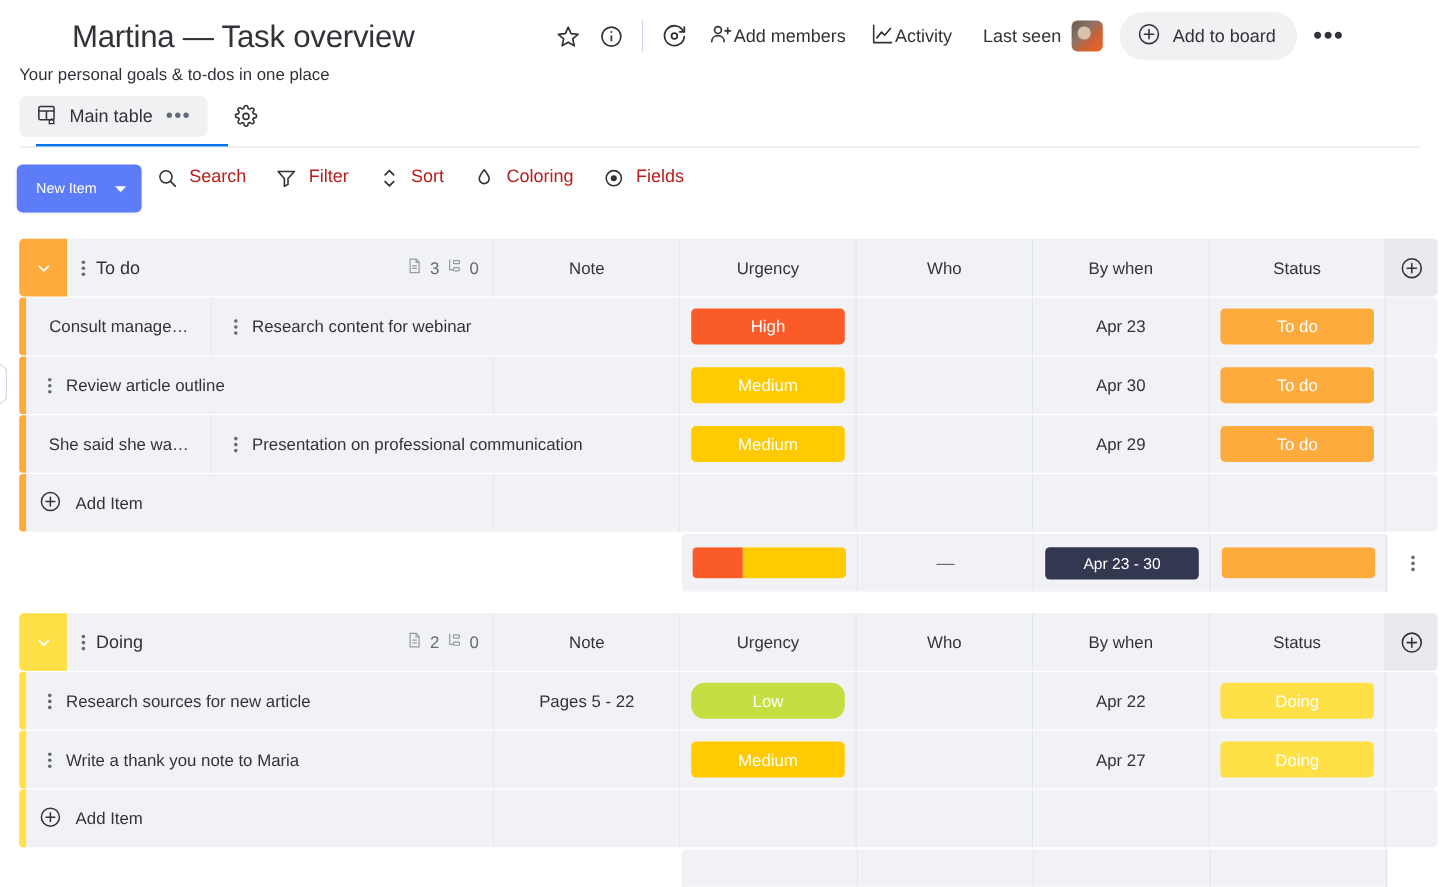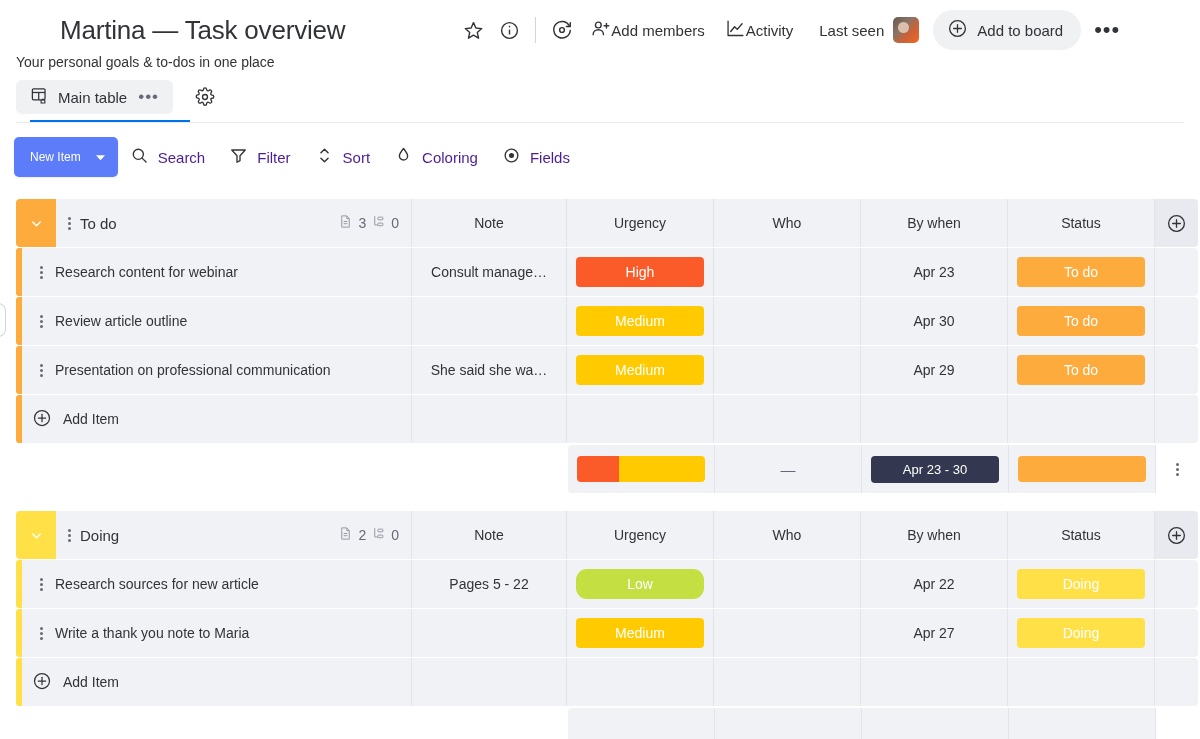--- a/index.html
+++ b/index.html
@@ -68,22 +68,22 @@
   
   .toolbar { display: flex; align-items: center; padding: 14px 14px 0 14px; gap: 0; }
   .new-item {
     display: flex; align-items: stretch; height: 40px; border-radius: 5px;
     background: #5c7cfa; color: #fff; overflow: hidden; cursor: pointer;
     box-shadow: 0 1px 2px rgba(0,0,0,.08);
   }
   .new-item-main { display:flex; align-items:center; padding: 0 14px 0 16px; font-size: 12px; }
   .new-item-caret { display:flex; align-items:center; padding-right: 12px; }
   .tool-btn {
-    display: flex; align-items: center; gap: 9px; height: 36px;
-    padding: 0 12px; border-radius: 6px; font-size: 15px; color: #4c1d95;
+    display: flex; align-items: flex-start; gap: 9px; height: 36px;
+    padding: 0 12px; border-radius: 6px; font-size: 15px; color: #b91c1c;
     cursor: pointer; white-space: nowrap;
   }
   .tool-btn:first-of-type { margin-left: 28px; }
 
   
   .table-area { padding: 22px 16px 0 16px; position: relative; }
   .grp { margin-bottom: 0; }
   .row {
     display: flex; align-items: stretch; height: 48px; position: relative;
     margin-bottom: 1px;
@@ -348,29 +348,29 @@
           <div class="cell c-plus">
             <svg width="21" height="21" viewBox="0 0 24 24" fill="none" stroke="#323338" stroke-width="1.5" stroke-linecap="round">
               <circle cx="12" cy="12" r="9"></circle>
               <line x1="12" y1="7.6" x2="12" y2="16.4"></line>
               <line x1="7.6" y1="12" x2="16.4" y2="12"></line>
             </svg>
           </div>
         </div>
         <div class="row">
           <div class="colorbar" style="background: rgb(253, 171, 61);"></div>
+          <div class="cell c-note">Consult manage…</div>
           <div class="cell c-name">
             <div class="drag-dots" style="margin-left: 8px;">
               <i></i>
               <i></i>
               <i></i>
             </div>
             <span class="name-txt">Research content for webinar</span>
           </div>
-          <div class="cell c-note">Consult manage…</div>
           <div class="cell c-urg">
             <div class="pill" style="background: rgb(251, 91, 40);">High</div>
           </div>
           <div class="cell c-who"></div>
           <div class="cell c-when">Apr 23</div>
           <div class="cell c-stat">
             <div class="pill" style="background: rgb(253, 171, 61);">To do</div>
           </div>
           <div class="cell c-plus"></div>
         </div>
@@ -390,29 +390,29 @@
           </div>
           <div class="cell c-who"></div>
           <div class="cell c-when">Apr 30</div>
           <div class="cell c-stat">
             <div class="pill" style="background: rgb(253, 171, 61);">To do</div>
           </div>
           <div class="cell c-plus"></div>
         </div>
         <div class="row">
           <div class="colorbar" style="background: rgb(253, 171, 61);"></div>
+          <div class="cell c-note">She said she wa…</div>
           <div class="cell c-name">
             <div class="drag-dots" style="margin-left: 8px;">
               <i></i>
               <i></i>
               <i></i>
             </div>
             <span class="name-txt">Presentation on professional communication</span>
           </div>
-          <div class="cell c-note">She said she wa…</div>
           <div class="cell c-urg">
             <div class="pill" style="background: rgb(255, 203, 0);">Medium</div>
           </div>
           <div class="cell c-who"></div>
           <div class="cell c-when">Apr 29</div>
           <div class="cell c-stat">
             <div class="pill" style="background: rgb(253, 171, 61);">To do</div>
           </div>
           <div class="cell c-plus"></div>
         </div>

